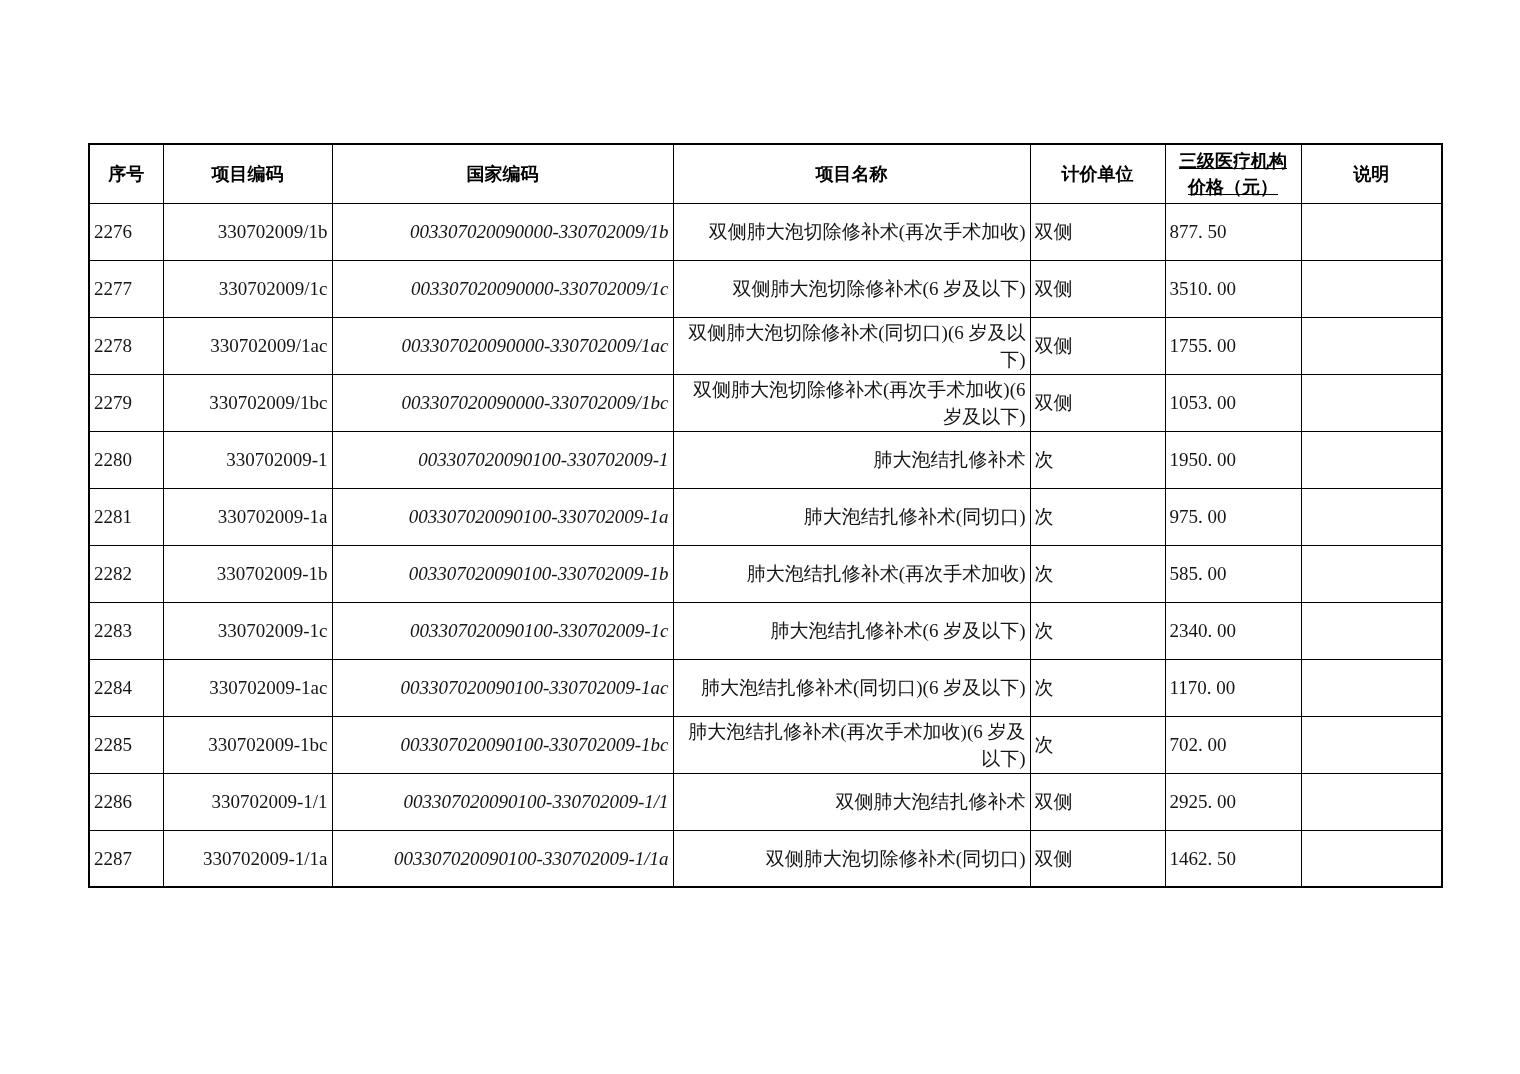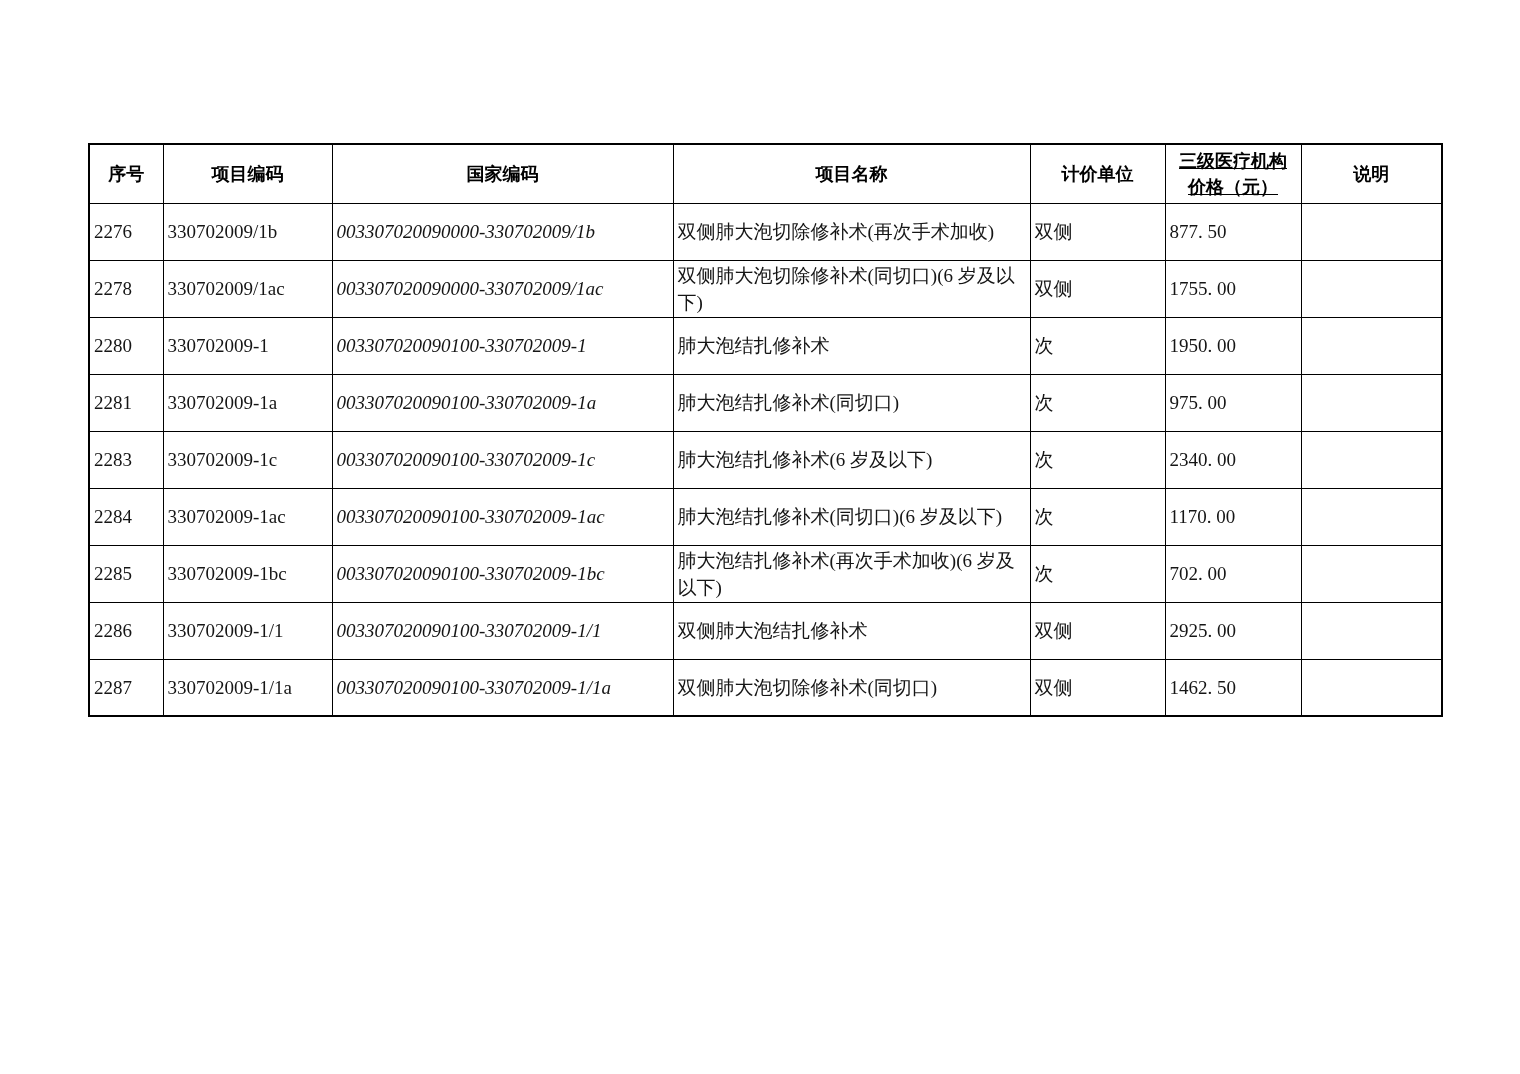--- a/index.html
+++ b/index.html
@@ -54,21 +54,21 @@
     font-size: 19px;
     line-height: 27px;
     vertical-align: middle;
     padding: 1px 4px;
     color: #151515;
   }
   td.c-seq, td.c-unit, td.c-price {
     padding: 1px 2px;
   }
   td.c-code, td.c-ncode, td.c-name {
-    text-align: left;
+    text-align: right;
   }
   td.c-ncode {
     letter-spacing: 0px;
     font-style: italic;
   }
   .page-number {
     position: absolute;
     left: 1277px;
     top: 929px;
     width: 120px;
@@ -110,47 +110,74 @@
       <tr>
         <td class="c-seq">2276</td>
         <td class="c-code">330702009/1b</td>
         <td class="c-ncode">003307020090000-330702009/1b</td>
         <td class="c-name">双侧肺大泡切除修补术(再次手术加收)</td>
         <td class="c-unit">双侧</td>
         <td class="c-price">877. 50</td>
         <td class="c-note"></td>
       </tr>
       <tr>
+        <td class="c-seq">2277</td>
+        <td class="c-code">330702009/1c</td>
+        <td class="c-ncode">003307020090000-330702009/1c</td>
+        <td class="c-name">双侧肺大泡切除修补术(6 岁及以下)</td>
+        <td class="c-unit">双侧</td>
+        <td class="c-price">3510. 00</td>
+        <td class="c-note"></td>
+      </tr>
+      <tr>
         <td class="c-seq">2278</td>
         <td class="c-code">330702009/1ac</td>
         <td class="c-ncode">003307020090000-330702009/1ac</td>
         <td class="c-name">双侧肺大泡切除修补术(同切口)(6 岁及以下)</td>
         <td class="c-unit">双侧</td>
         <td class="c-price">1755. 00</td>
         <td class="c-note"></td>
       </tr>
       <tr>
+        <td class="c-seq">2279</td>
+        <td class="c-code">330702009/1bc</td>
+        <td class="c-ncode">003307020090000-330702009/1bc</td>
+        <td class="c-name">双侧肺大泡切除修补术(再次手术加收)(6 岁及以下)</td>
+        <td class="c-unit">双侧</td>
+        <td class="c-price">1053. 00</td>
+        <td class="c-note"></td>
+      </tr>
+      <tr>
         <td class="c-seq">2280</td>
         <td class="c-code">330702009-1</td>
         <td class="c-ncode">003307020090100-330702009-1</td>
         <td class="c-name">肺大泡结扎修补术</td>
         <td class="c-unit">次</td>
         <td class="c-price">1950. 00</td>
         <td class="c-note"></td>
       </tr>
       <tr>
         <td class="c-seq">2281</td>
         <td class="c-code">330702009-1a</td>
         <td class="c-ncode">003307020090100-330702009-1a</td>
         <td class="c-name">肺大泡结扎修补术(同切口)</td>
         <td class="c-unit">次</td>
         <td class="c-price">975. 00</td>
         <td class="c-note"></td>
       </tr>
       <tr>
+        <td class="c-seq">2282</td>
+        <td class="c-code">330702009-1b</td>
+        <td class="c-ncode">003307020090100-330702009-1b</td>
+        <td class="c-name">肺大泡结扎修补术(再次手术加收)</td>
+        <td class="c-unit">次</td>
+        <td class="c-price">585. 00</td>
+        <td class="c-note"></td>
+      </tr>
+      <tr>
         <td class="c-seq">2283</td>
         <td class="c-code">330702009-1c</td>
         <td class="c-ncode">003307020090100-330702009-1c</td>
         <td class="c-name">肺大泡结扎修补术(6 岁及以下)</td>
         <td class="c-unit">次</td>
         <td class="c-price">2340. 00</td>
         <td class="c-note"></td>
       </tr>
       <tr>
         <td class="c-seq">2284</td>

